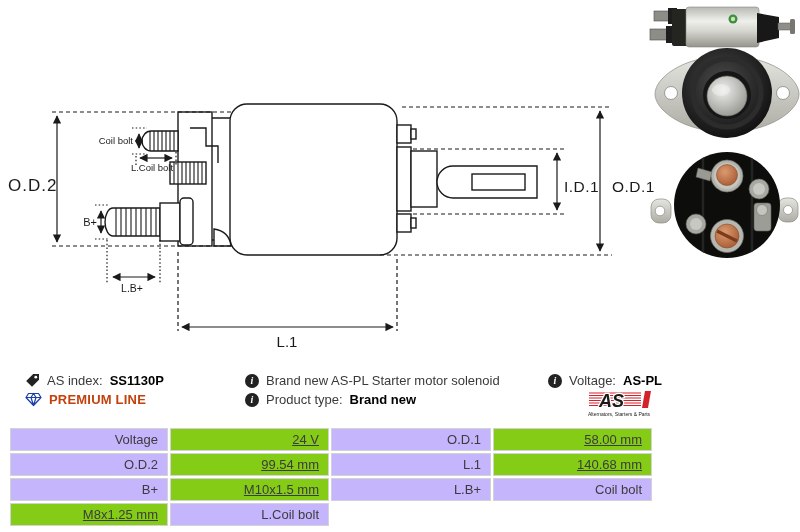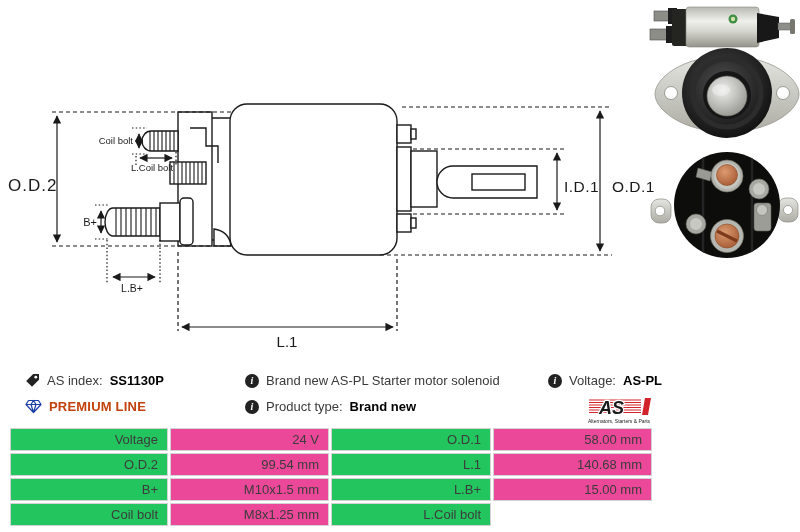--- a/index.html
+++ b/index.html
@@ -3,40 +3,40 @@
 <meta charset="utf-8">
 <style>
   html,body{margin:0;padding:0;background:#fff;}
   #page{
     position:relative;width:800px;height:532px;background:#ffffff;overflow:hidden;
     font-family:"Liberation Sans", sans-serif;color:#3a3a3a;
   }
   svg text{font-family:"Liberation Sans", sans-serif;fill:#1a1a1a;}
   .abs{position:absolute;}
   
-  .info-col{position:absolute;display:flex;flex-direction:column;gap:7px;}
+  .info-col{position:absolute;display:flex;flex-direction:column;}
   .info-row{display:flex;align-items:center;gap:7px;height:19px;font-size:13px;white-space:nowrap;}
   .info-row b{font-weight:700;color:#000000;}
   .info-icon{
     display:inline-flex;align-items:center;justify-content:center;flex:0 0 auto;
     width:14px;height:14px;border-radius:50%;background:#222;color:#fff;
     font-size:10px;font-weight:700;font-family:"Liberation Serif", serif;font-style:italic;
   }
   .premium{color:#c2410c;font-weight:700;letter-spacing:0.2px;}
   
   .spec-table{
     position:absolute;left:10px;top:428px;width:640px;
     display:grid;grid-template-columns:158px 159px 160px 159px;grid-auto-rows:23px;gap:2px;
   }
   .cell{
     display:flex;align-items:center;justify-content:flex-end;
     padding-right:9px;font-size:13px;border:1px solid #d3d3d3;box-sizing:border-box;color:#3c3c3c;
   }
-  .cell-label{background:#22c55e;}
-  .cell-value{background:#ec4899;}
+  .cell-label{background:#c4b5fd;}
+  .cell-value{background:#84cc16;text-decoration:underline;}
 </style>
 </head>
 <body>
 
 <div id="page">
 
   <svg class="abs" style="left:0;top:0;" width="660" height="362" viewBox="0 0 660 362">
     <defs>
       <marker id="arr" viewBox="0 0 10 10" refX="9" refY="5" markerWidth="9" markerHeight="7" orient="auto-start-reverse">
         <path d="M0,0 L10,5 L0,10 z" fill="#1a1a1a"></path>
@@ -251,20 +251,19 @@
     <div class="cell cell-value">58.00 mm</div>
 
     <div class="cell cell-label">O.D.2</div>
     <div class="cell cell-value">99.54 mm</div>
     <div class="cell cell-label">L.1</div>
     <div class="cell cell-value">140.68 mm</div>
 
     <div class="cell cell-label">B+</div>
     <div class="cell cell-value">M10x1.5 mm</div>
     <div class="cell cell-label">L.B+</div>
-    <div class="cell cell-value">15.00 mm</div>
 
     <div class="cell cell-label">Coil bolt</div>
     <div class="cell cell-value">M8x1.25 mm</div>
     <div class="cell cell-label">L.Coil bolt</div>
   </div>
 
 </div>
 
 </body></html>

